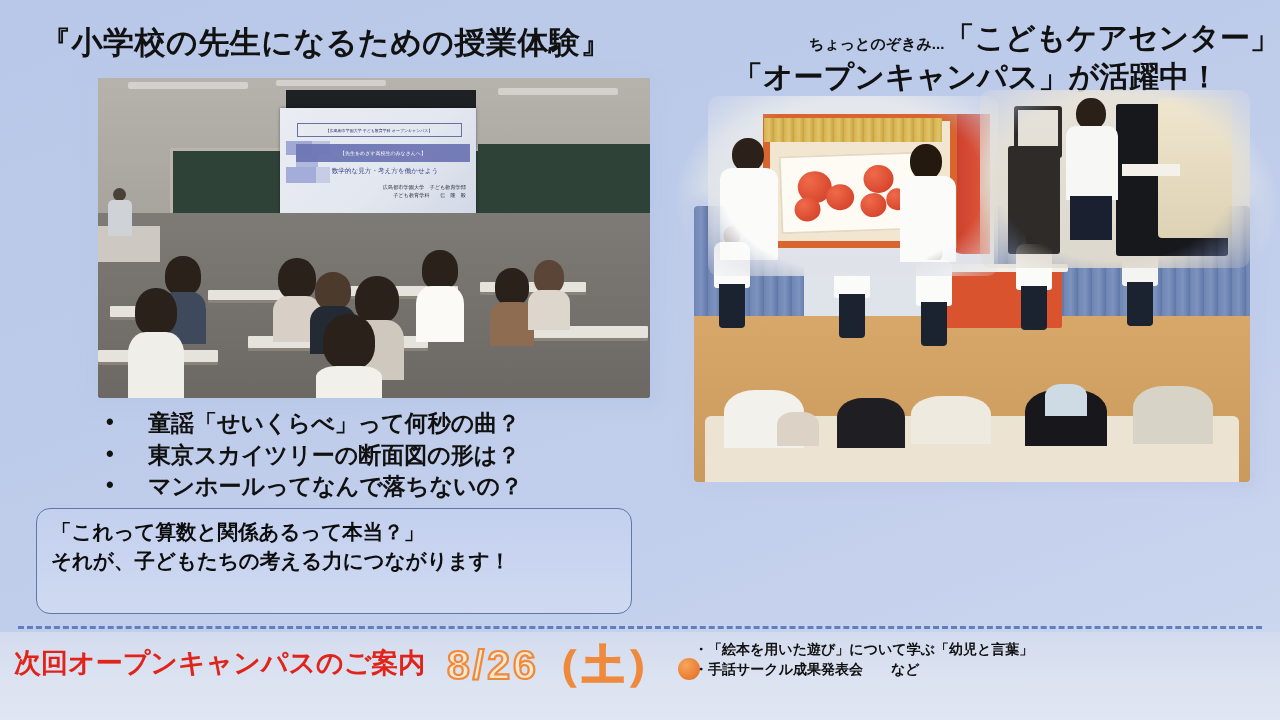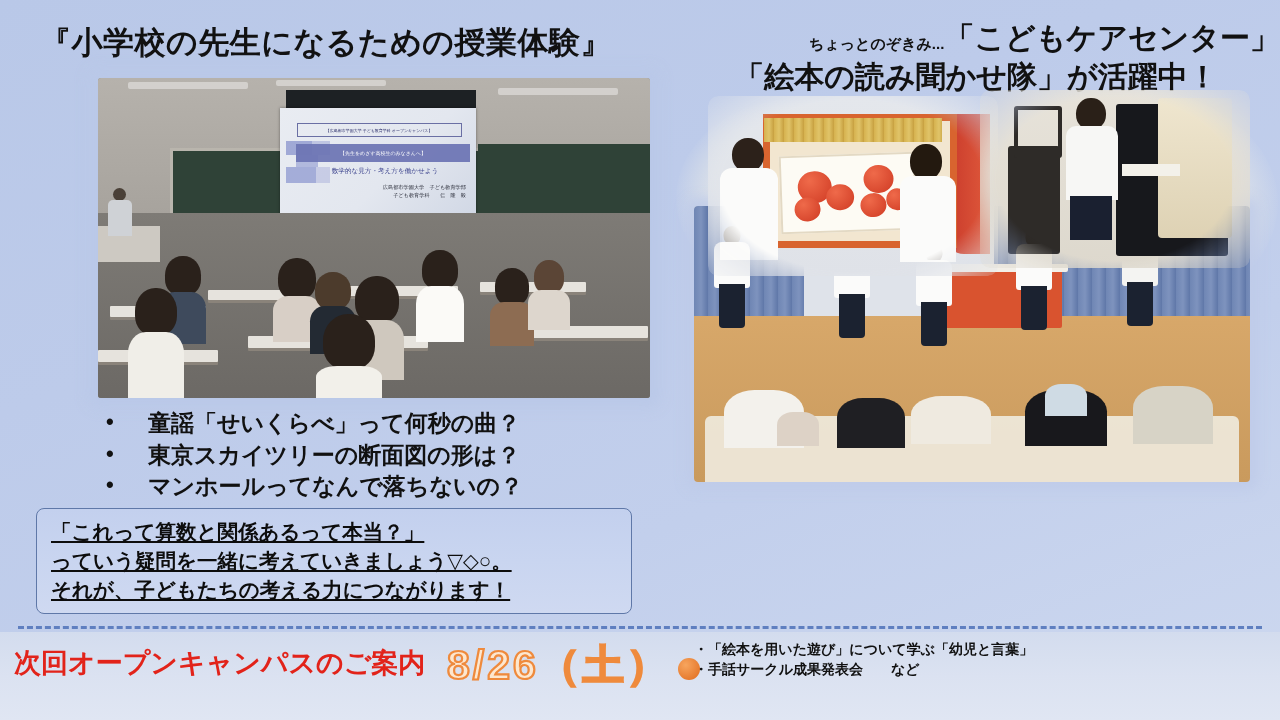--- a/index.html
+++ b/index.html
@@ -127,23 +127,23 @@
   .tr-p .lg{position:absolute;left:8px;top:98px;width:42px;height:44px;background:#1a2030;}
 
   
   .bullets{position:absolute;left:96px;top:408px;width:520px;color:#111;}
   .bullets li{list-style:none;font-size:23px;font-weight:bold;line-height:1.37;white-space:nowrap;position:relative;padding-left:52px;}
   .bullets li:before{content:"•";position:absolute;left:10px;top:-1px;font-size:22px;}
   .bullets ul{margin:0;padding:0;}
 
   
   .bubble{
-    position:absolute;border:1.6px solid #5f78a8;border-radius:8px;
+    position:absolute;border:1.6px solid #5f78a8;border-radius:14px;
     background:linear-gradient(180deg,#c3d0ee 0%,#c9d5f0 50%,#cfd9f1 100%);
-    color:#0d0d0d;font-weight:bold;text-decoration:underline;
+    color:#0d0d0d;font-weight:bold;
   }
   .bubble p{margin:0;white-space:nowrap;}
   .bubble-left{left:36px;top:508px;width:580px;height:96px;padding:8px 0 0 14px;font-size:20.5px;line-height:1.42;}
   .bubble-right{left:672px;top:505px;width:580px;height:100px;padding:9px 0 0 14px;font-size:20.5px;line-height:1.45;}
 
   
   .divider{
     position:absolute;left:18px;top:626px;width:1244px;height:0;
     border-top:3px dashed #5f7fc0;
   }
@@ -256,21 +256,21 @@
       <span class="head" style="top:0;width:30px;height:34px;background:#5b4536;"></span>
         <span class="body" style="height:40px;background:#ddd6cd;"></span>
       </div>
   </div>
 
   <div class="right-head">
     <div class="line1">
       <span class="peek">ちょっとのぞきみ...</span>
       <span class="big1">「こどもケアセンター」</span>
     </div>
-    <div class="line2">「絵本の読み聞かせ隊」が活躍中！</div>
+    <div class="line2">「オープンキャンパス」が活躍中！</div>
   </div>
 
   <div class="photo-right">
 
     <div class="glow" style="left:-10px;top:10px;width:250px;height:200px;"></div>
     <div class="glow" style="right:-20px;top:0px;width:300px;height:230px;"></div>
 
     <div class="coll-main">
       <div class="cm-wall"></div>
       <div class="cm-curtain" style="left:0;width:110px;"></div>
@@ -375,21 +375,20 @@
   <div class="bullets">
     <ul>
       <li>童謡「せいくらべ」って何秒の曲？</li>
       <li>東京スカイツリーの断面図の形は？</li>
       <li>マンホールってなんで落ちないの？</li>
     </ul>
   </div>
 
   <div class="bubble bubble-left">
     <p>「これって算数と関係あるって本当？」</p>
-    <p>っていう疑問を一緒に考えていきましょう▽◇○。</p>
     <p>それが、子どもたちの考える力につながります！</p>
   </div>
 
 
   <div class="bottom"></div>
   <div class="divider"></div>
   <div class="oc-label">次回オープンキャンパスのご案内</div>
   <div class="oc-date">8/26（土）</div>
   <div class="oc-dot"></div>
   <div class="oc-items">

